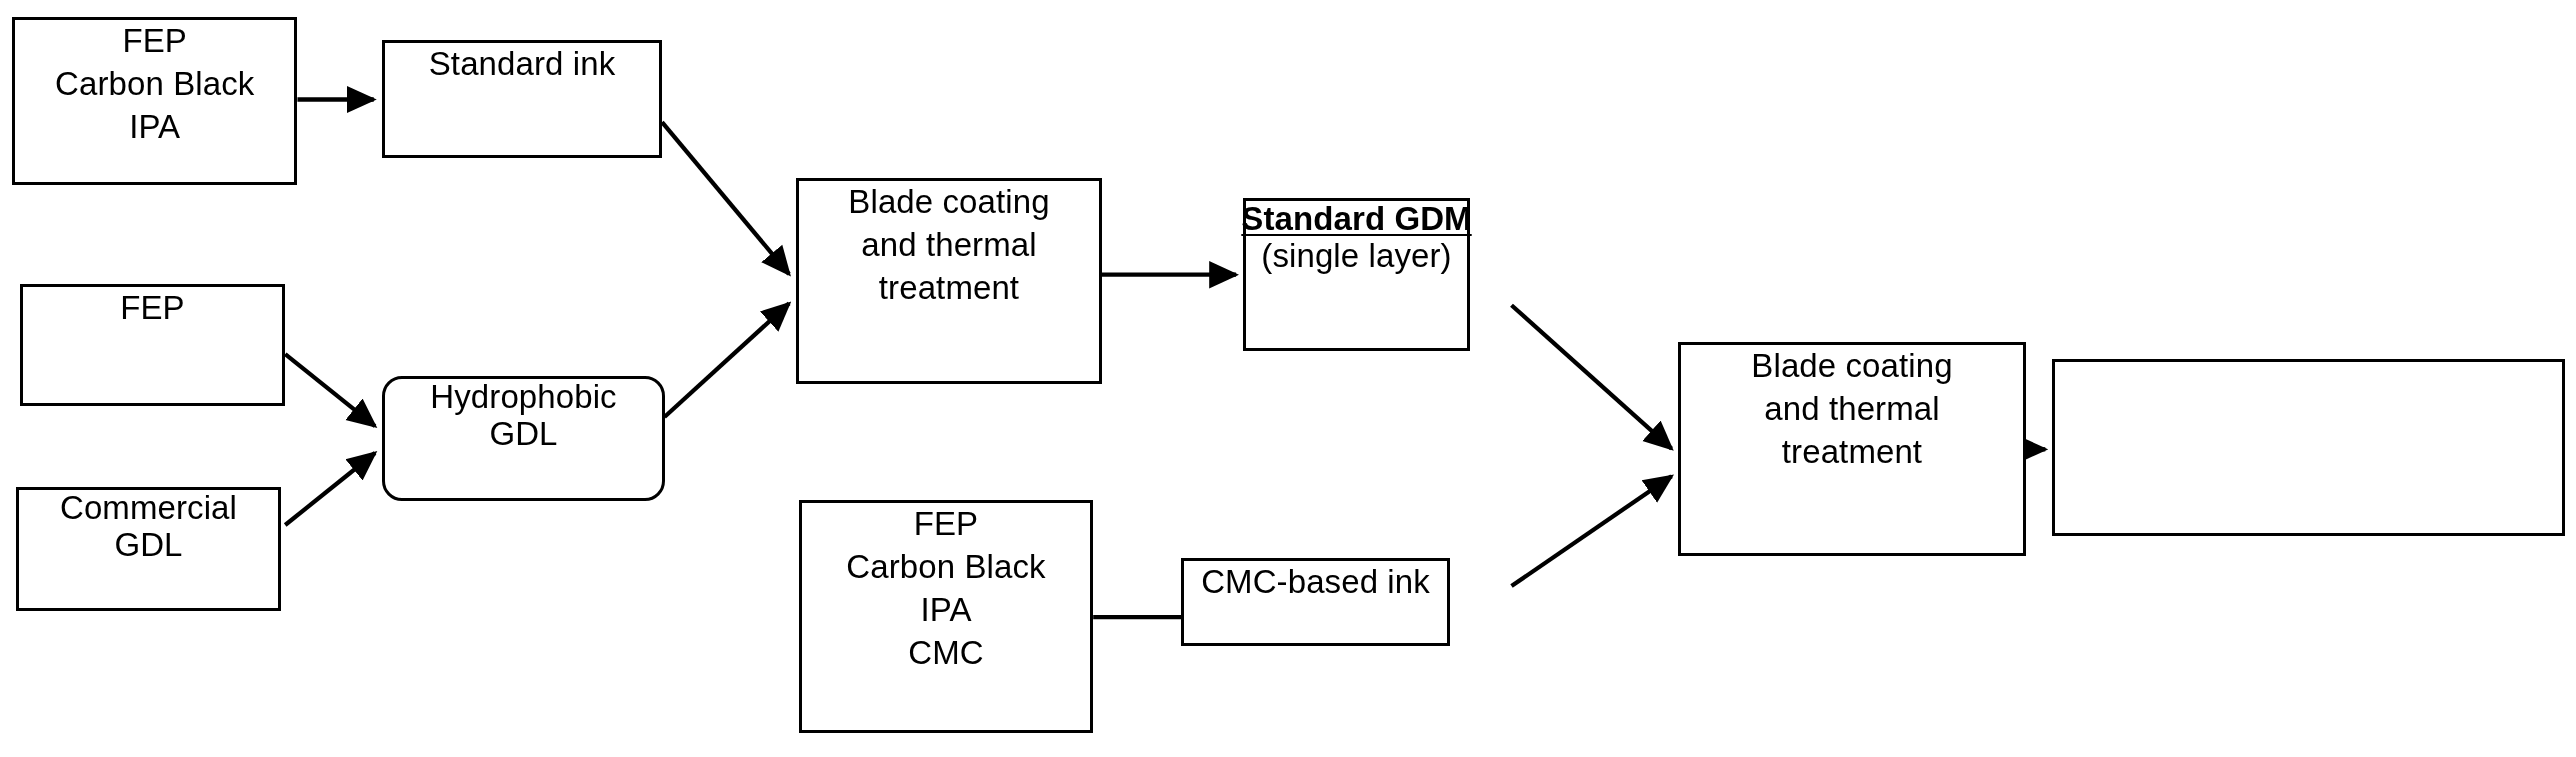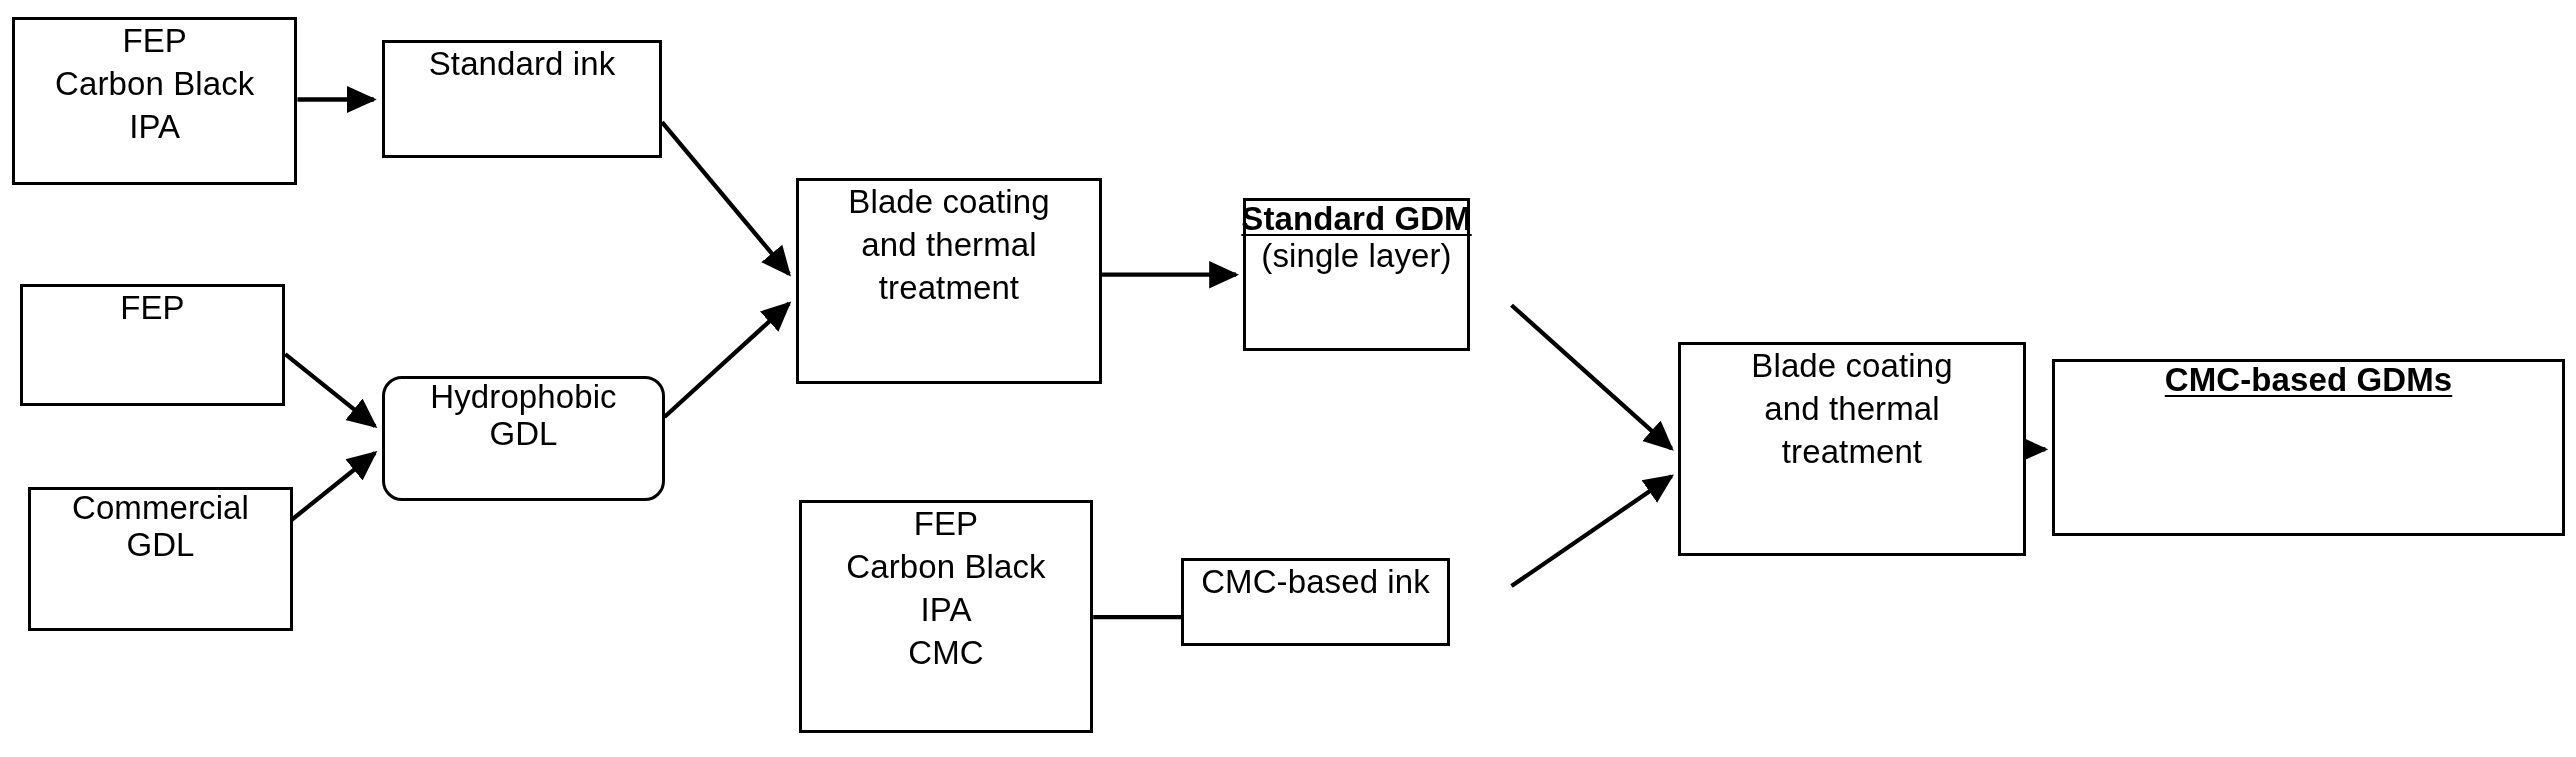--- a/index.html
+++ b/index.html
@@ -92,21 +92,21 @@
   </div>
 
   <div class="node" style="left:382px; top:40px; width:280px; height:118px;">
     <span class="line">Standard ink</span>
   </div>
 
   <div class="node" style="left:20px; top:284px; width:265px; height:122px;">
     <span class="line">FEP</span>
   </div>
 
-  <div class="node tight" style="left:28px; top:487px; width:265px; height:144px;">
+  <div class="node tight" style="left:16px; top:487px; width:265px; height:124px;">
     <span class="line">Commercial</span>
     <span class="line">GDL</span>
   </div>
 
   <div class="node tight" style="left:382px; top:376px; width:283px; height:125px;border-radius:20px;">
     <span class="line">Hydrophobic</span>
     <span class="line">GDL</span>
   </div>
 
   <div class="node" style="left:796px; top:178px; width:306px; height:206px;">
@@ -131,17 +131,16 @@
     <span class="line">CMC-based ink</span>
   </div>
 
   <div class="node" style="left:1678px; top:342px; width:348px; height:214px;">
     <span class="line">Blade coating</span>
     <span class="line">and thermal</span>
     <span class="line">treatment</span>
   </div>
 
   <div class="node tight" style="left:2052px; top:359px; width:513px; height:177px;">
-    <span class="line emph">CMC-based GDMs</span>
   </div>
 
 </div>
 
 
 </body></html>

